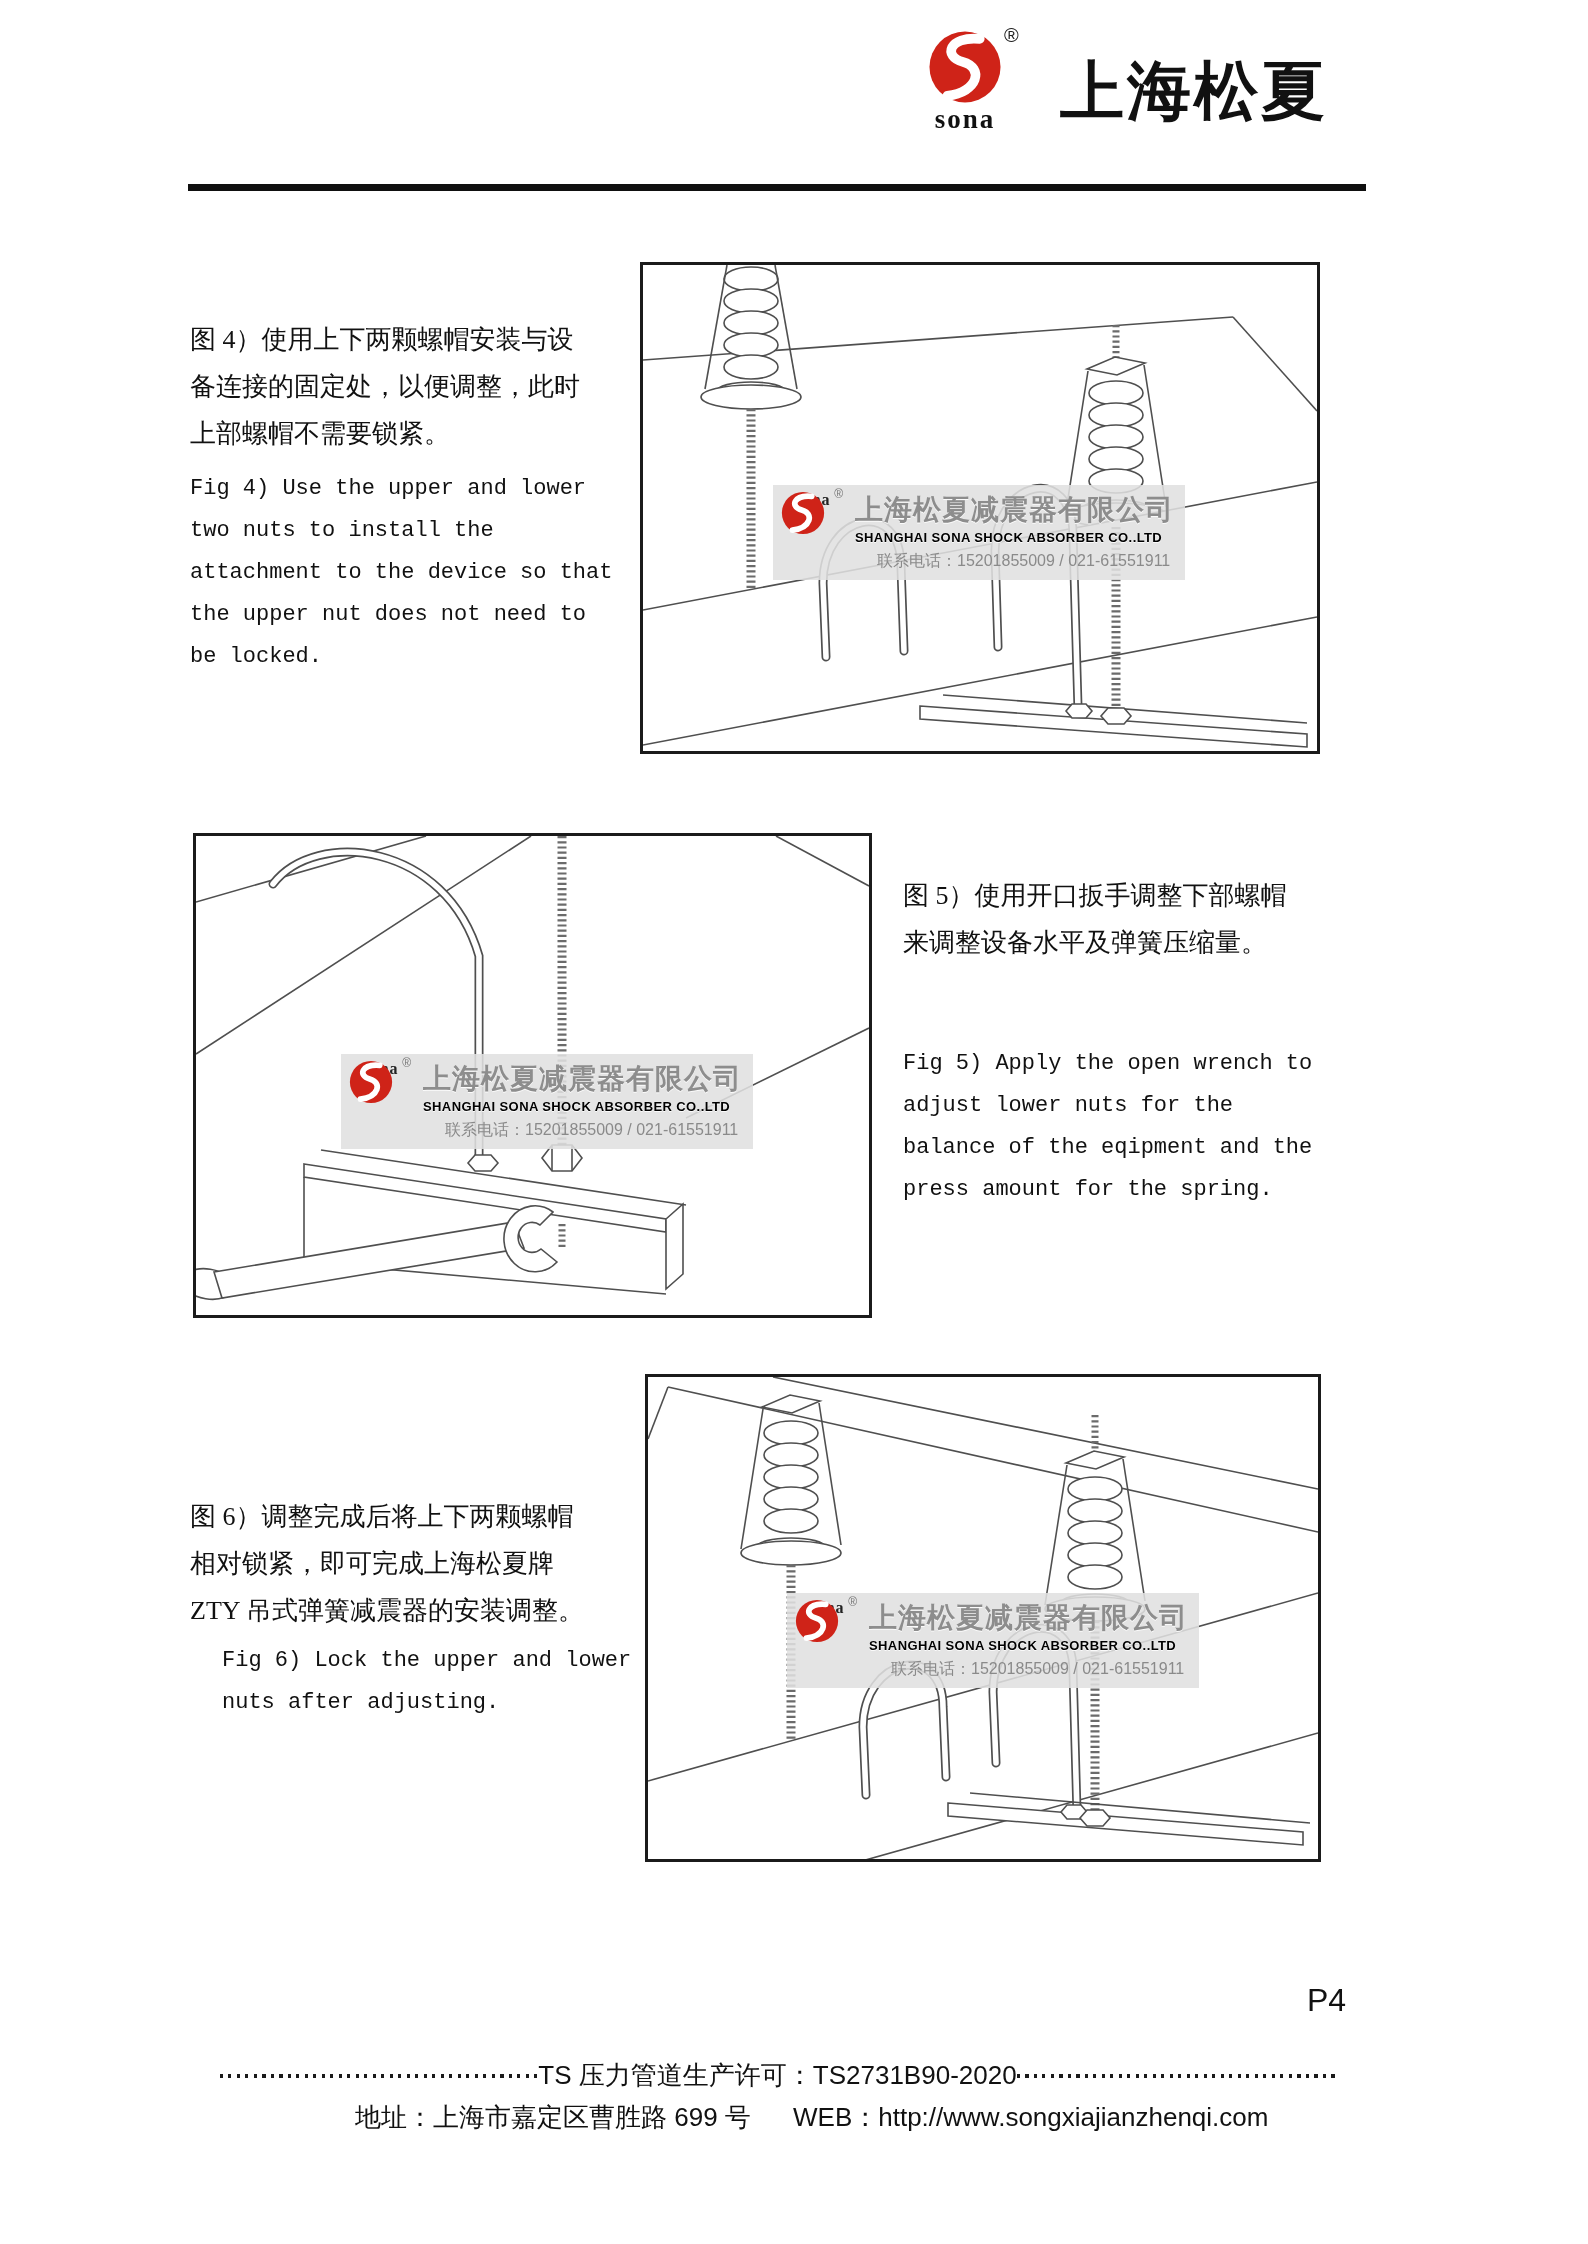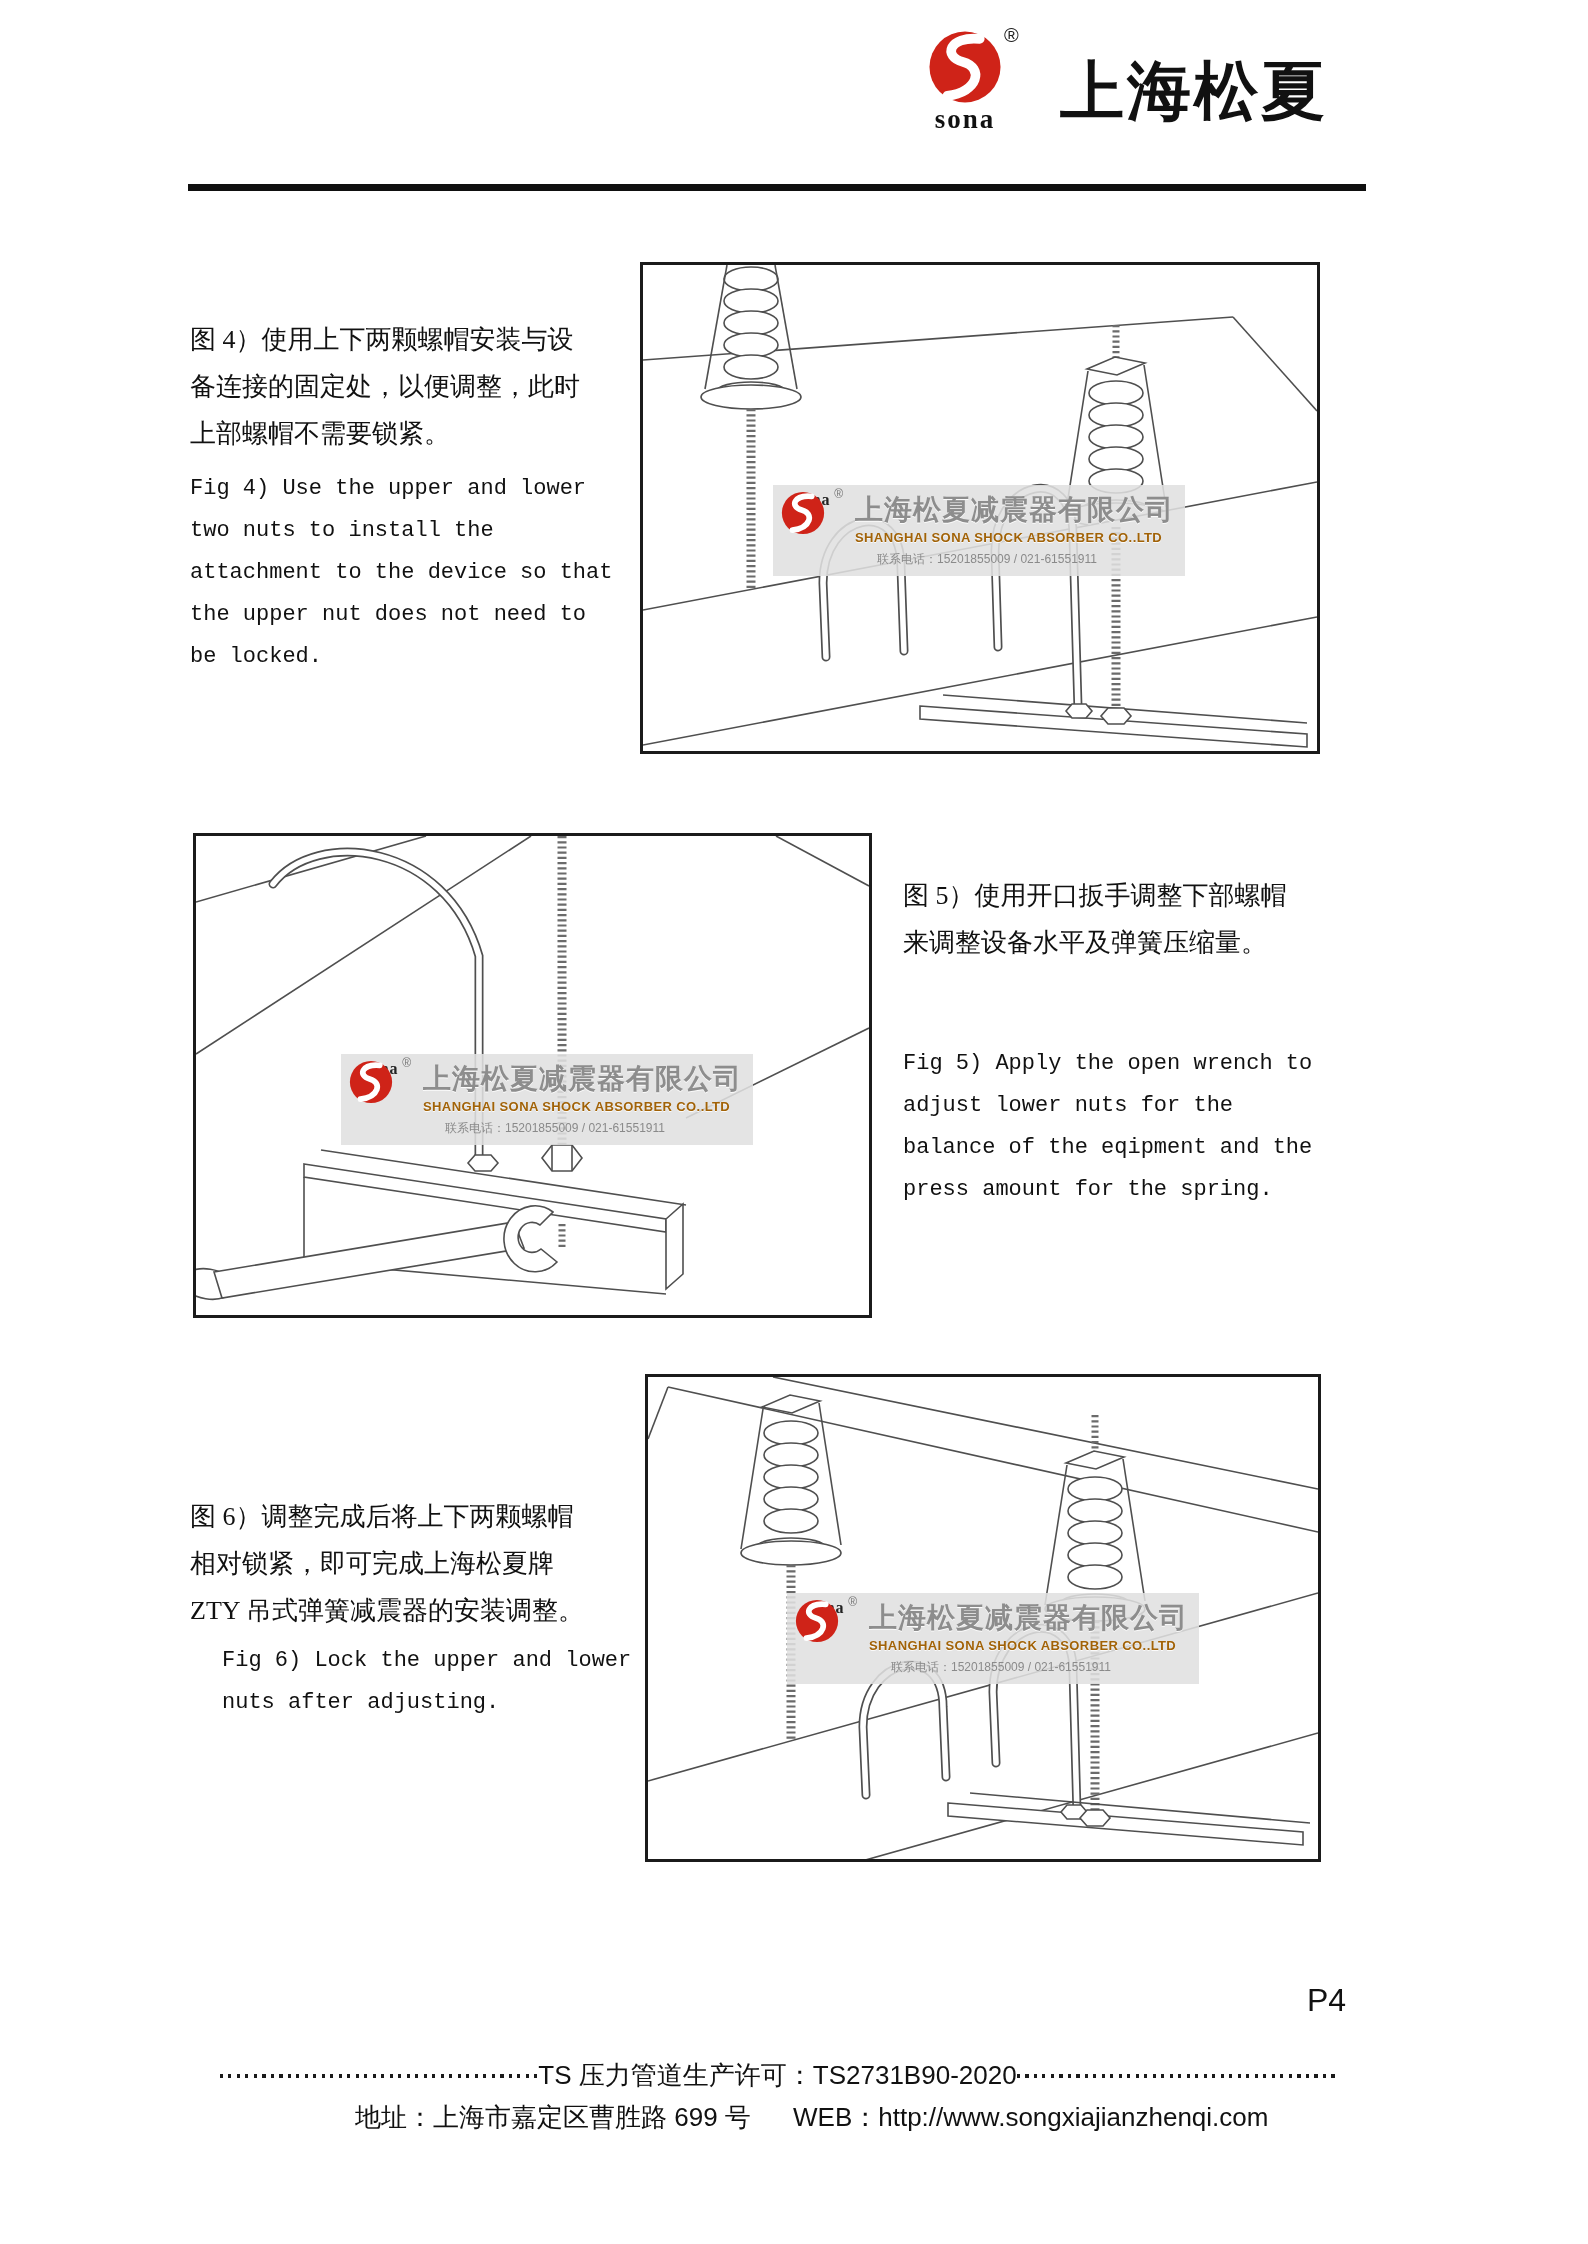--- a/index.html
+++ b/index.html
@@ -32,23 +32,23 @@
   
   .wm{position:absolute;width:412px;padding:6px 8px 8px;background:rgba(224,224,224,0.88);
       display:flex;gap:10px;box-sizing:border-box;}
   .wm-logo{position:relative;width:64px;flex:none;text-align:center;}
   .wm-logo svg{display:block;margin:0 auto;width:44px;height:44px;}
   .wm-reg{position:absolute;right:2px;top:-4px;font-size:12px;color:#777;font-family:"Liberation Sans",sans-serif;}
   .wm-sona{font-size:16px;font-weight:bold;letter-spacing:1px;color:#222;font-family:"Liberation Serif",serif;}
   .wm-body{flex:1;min-width:0;}
   .wm-cn{font-size:28px;font-weight:bold;color:#8d8d8d;letter-spacing:1px;white-space:nowrap;
          font-family:Liberation Serif, serif;text-shadow:0 1px 0 rgba(255,255,255,0.85);}
-  .wm-en{font-size:13px;font-weight:bold;color:#a16207;letter-spacing:0.4px;white-space:nowrap;margin-top:1px;
+  .wm-en{font-size:13px;font-weight:bold;color:#000000;letter-spacing:0.4px;white-space:nowrap;margin-top:1px;
          font-family:"Liberation Sans",sans-serif;text-shadow:0 1px 0 rgba(255,255,255,0.85);}
-  .wm-phone{font-size:12px;color:#8a8a8a;margin-top:6px;margin-left:22px;white-space:nowrap;
+  .wm-phone{font-size:16px;color:#8a8a8a;margin-top:6px;margin-left:22px;white-space:nowrap;
             font-family:"Liberation Sans",sans-serif;}
   
   .page-num{position:absolute;left:1307px;top:1982px;font-size:32px;font-family:"Liberation Sans",sans-serif;}
   .footer-row1{position:absolute;left:220px;top:2058px;width:1115px;display:flex;align-items:center;}
   .dots{flex:1;height:4px;background:repeating-linear-gradient(90deg,#1a1a1a 0 3px,transparent 3px 8.5px);}
   .license{font-size:26px;white-space:nowrap;font-family:"Liberation Sans",sans-serif;}
   .address{position:absolute;left:355px;top:2100px;font-size:26px;font-family:"Liberation Sans",sans-serif;white-space:nowrap;}
   .web{position:absolute;left:793px;top:2100px;font-size:26px;font-family:"Liberation Sans",sans-serif;white-space:nowrap;}
 </style>
 </head>

